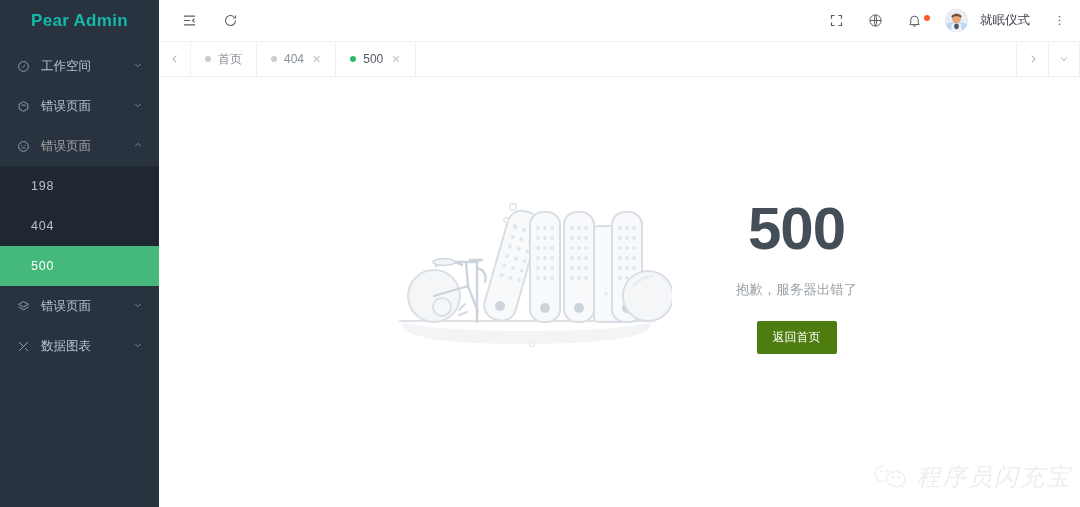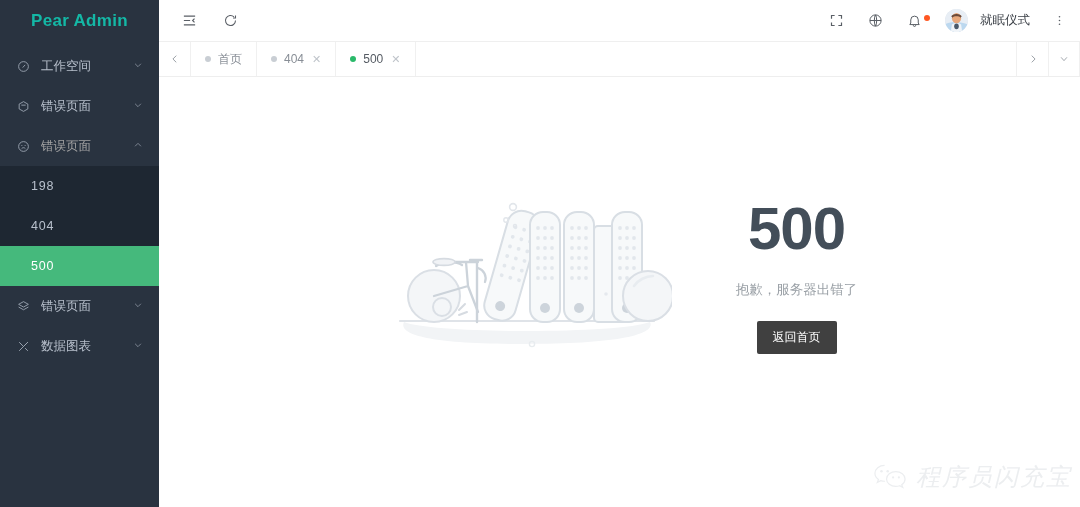--- a/index.html
+++ b/index.html
@@ -109,21 +109,21 @@
   }
   .err-img { width:290px; height:160px; flex:0 0 290px; }
   .err-img svg { width:290px; height:160px; display:block; }
   .err-text { padding-top:4px; }
   .err-code {
     font-size:60px; font-weight:bold; color:#434e59; line-height:1;
     letter-spacing:-1px; margin-bottom:22px; text-align:center;
   }
   .err-desc { font-size:13.5px; color:#9aa0a6; margin-bottom:22px; text-align:center; }
   .err-btn {
-    display:inline-block; background:#404040; color:#fff; font-size:12px;
+    display:inline-block; background:#4d7c0f; color:#fff; font-size:12px;
     padding:8px 16px; border:none; border-radius:2px; cursor:pointer;
   }
   .err-btn-row { text-align:center; }
 
   
   .watermark {
     position:absolute; right:8px; bottom:14px;
     display:flex; align-items:center; gap:9px;
     color:#eceef0; pointer-events:none; user-select:none;
   }

